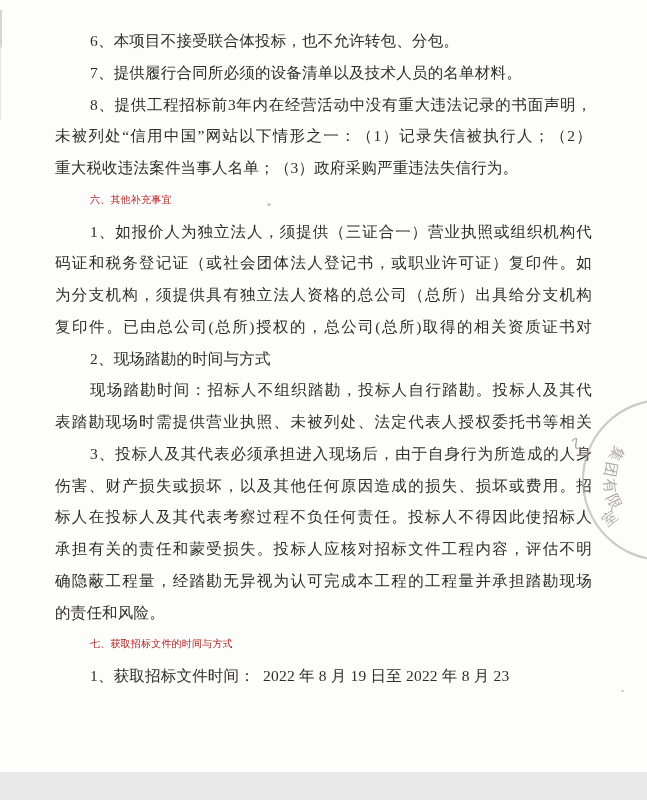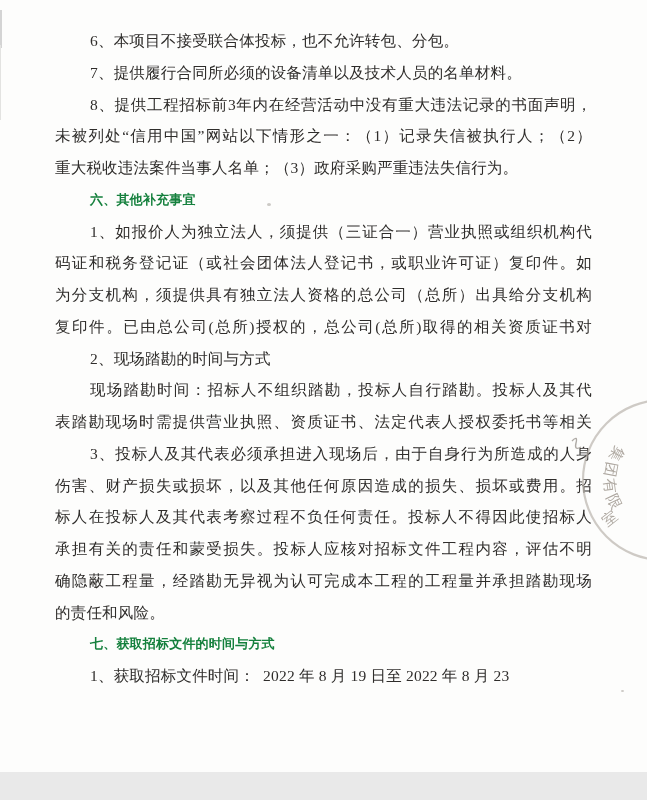--- a/index.html
+++ b/index.html
@@ -32,23 +32,23 @@
   }
   .line.justify {
     white-space: normal;
     text-align: justify;
     text-align-last: justify;
   }
   .line.indent {
     padding-left: 35px;
   }
   .line.bold {
-    font-weight: 700;
-    font-size: 13px;
-    color: #15803d;
+    font-weight: 400;
+    font-size: 10px;
+    color: #b91c1c;
   }
   
   .edge-line {
     position: absolute;
     left: 0;
     top: 10px;
     width: 2px;
     height: 38px;
     background: #c9c9c9;
     opacity: 0.8;
@@ -96,21 +96,21 @@
       <div class="line indent justify">8、提供工程招标前3年内在经营活动中没有重大违法记录的书面声明，</div>
       <div class="line justify">未被列处“信用中国”网站以下情形之一：（1）记录失信被执行人；（2）</div>
       <div class="line">重大税收违法案件当事人名单；（3）政府采购严重违法失信行为。</div>
       <div class="line indent bold">六、其他补充事宜</div>
       <div class="line indent justify">1、如报价人为独立法人，须提供（三证合一）营业执照或组织机构代</div>
       <div class="line justify">码证和税务登记证（或社会团体法人登记书，或职业许可证）复印件。如</div>
       <div class="line justify">为分支机构，须提供具有独立法人资格的总公司（总所）出具给分支机构</div>
       <div class="line justify">复印件。已由总公司(总所)授权的，总公司(总所)取得的相关资质证书对</div>
       <div class="line indent">2、现场踏勘的时间与方式</div>
       <div class="line indent justify">现场踏勘时间：招标人不组织踏勘，投标人自行踏勘。投标人及其代</div>
-      <div class="line justify">表踏勘现场时需提供营业执照、资质证书、法定代表人授权委托书等相关</div>
+      <div class="line justify">表踏勘现场时需提供营业执照、未被列处、法定代表人授权委托书等相关</div>
       <div class="line indent justify">3、投标人及其代表必须承担进入现场后，由于自身行为所造成的人身</div>
       <div class="line justify">伤害、财产损失或损坏，以及其他任何原因造成的损失、损坏或费用。招</div>
       <div class="line justify">标人在投标人及其代表考察过程不负任何责任。投标人不得因此使招标人</div>
       <div class="line justify">承担有关的责任和蒙受损失。投标人应核对招标文件工程内容，评估不明</div>
       <div class="line justify">确隐蔽工程量，经踏勘无异视为认可完成本工程的工程量并承担踏勘现场</div>
       <div class="line">的责任和风险。</div>
       <div class="line indent bold">七、获取招标文件的时间与方式</div>
       <div class="line indent">1、获取招标文件时间：  2022 年 8 月 19 日至 2022 年 8 月 23</div>
     </div>
 

